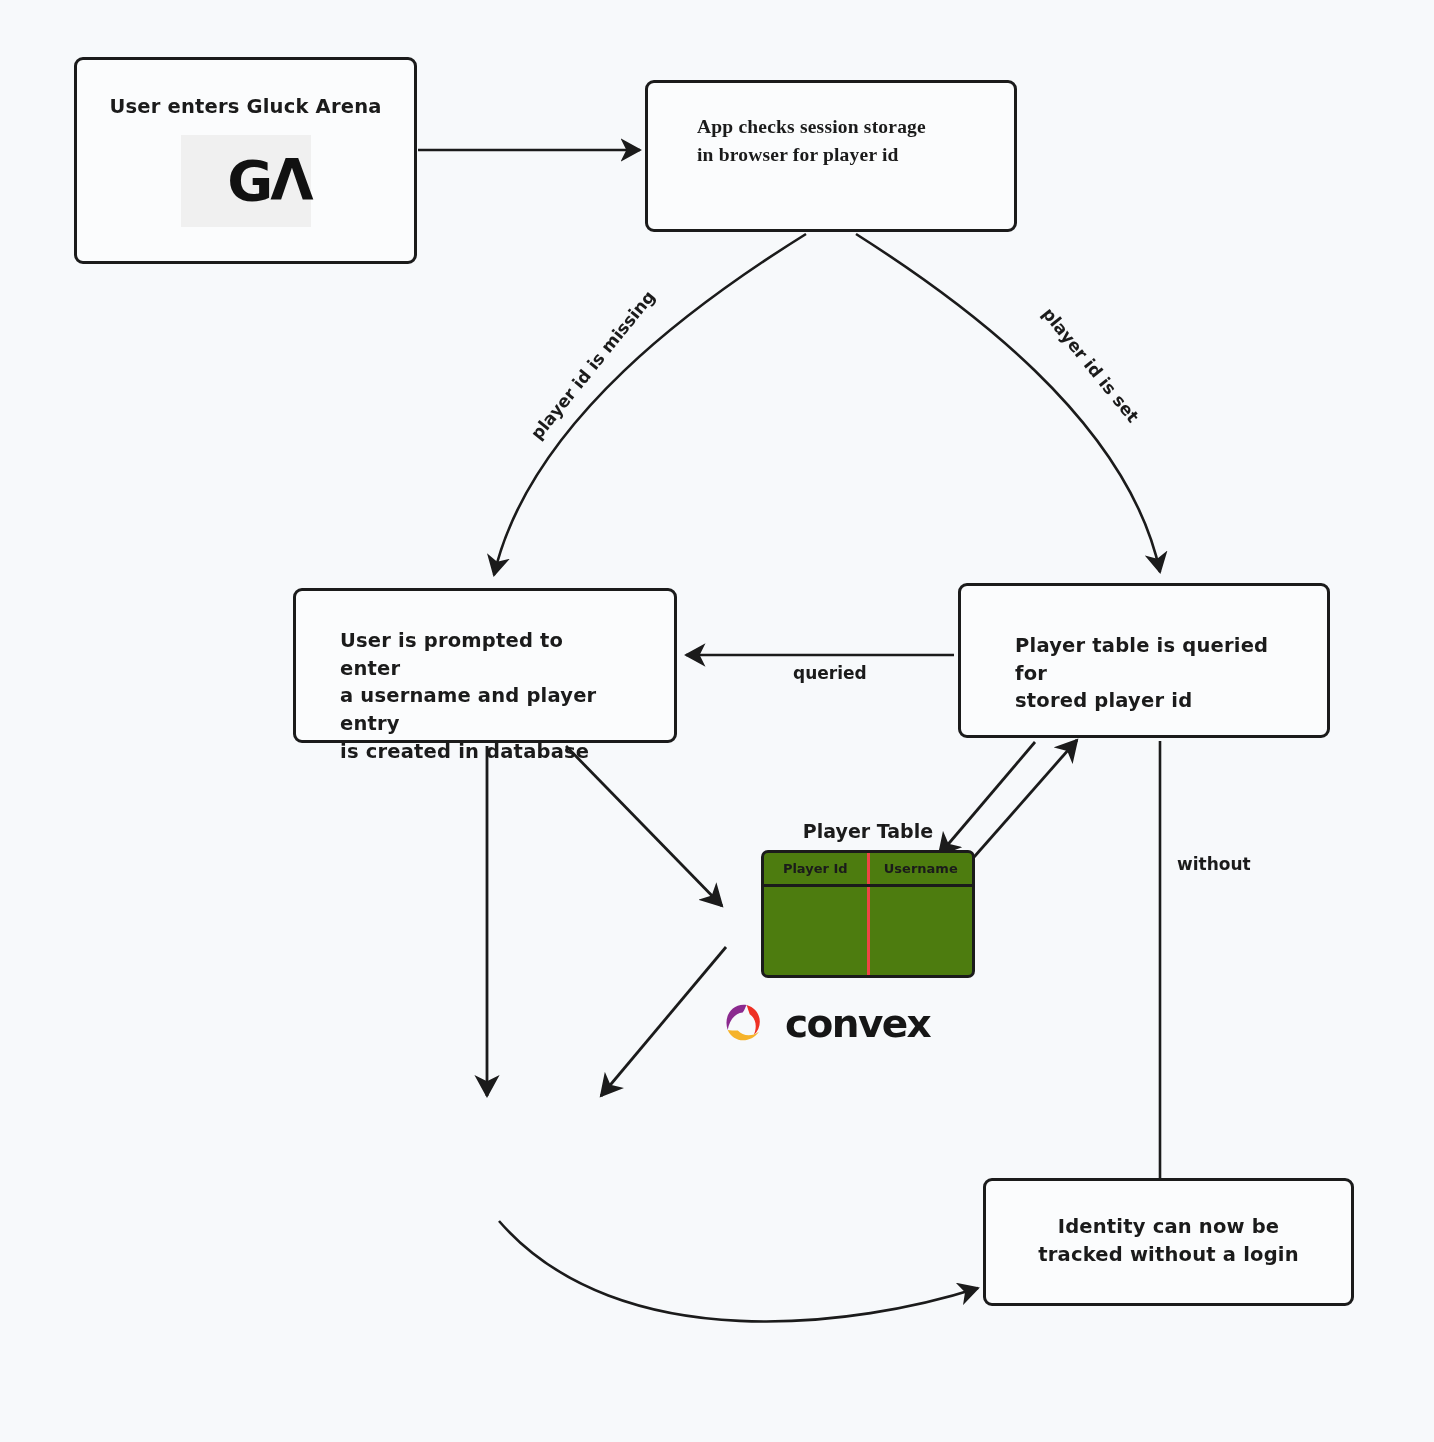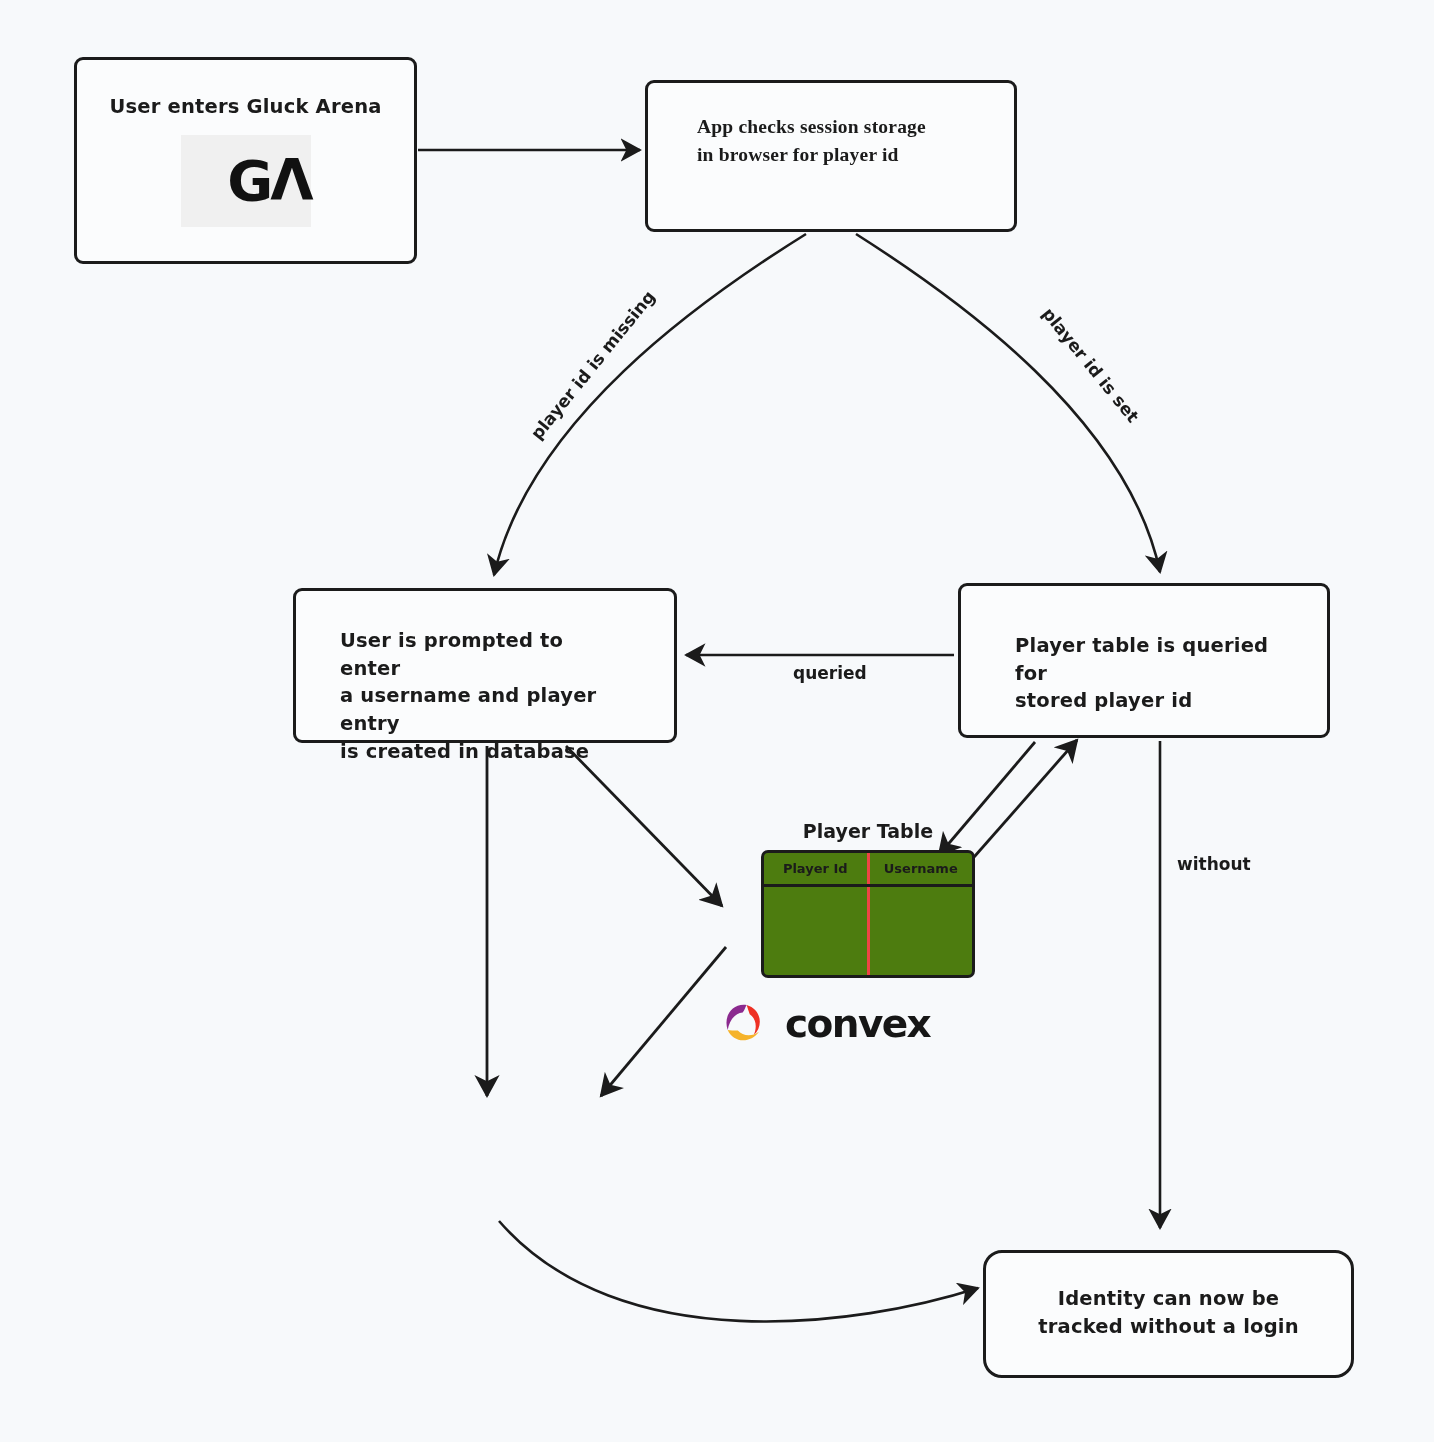--- a/index.html
+++ b/index.html
@@ -76,21 +76,21 @@
 
   
   #node-query      { left: 958px; top: 583px;  width: 372px; height: 155px; }
   #node-query .node-text { margin-top: 46px; width: 258px; }
 
   
   #node-store      { left: 293px; top: 1101px; width: 384px; height: 119px; }
   #node-store .node-text { margin-top: 31px; width: 290px; }
 
   
-  #node-identity   { left: 983px; top: 1250px; width: 371px; height: 128px; border-radius: 19px; }
+  #node-identity   { left: 983px; top: 1178px; width: 371px; height: 128px; }
   #node-identity .node-text { margin-top: 32px; }
 
   
   #player-table-group {
     position: absolute;
     left: 721px;
     top: 820px;
     width: 214px;
     padding-left: 40px;
   }

